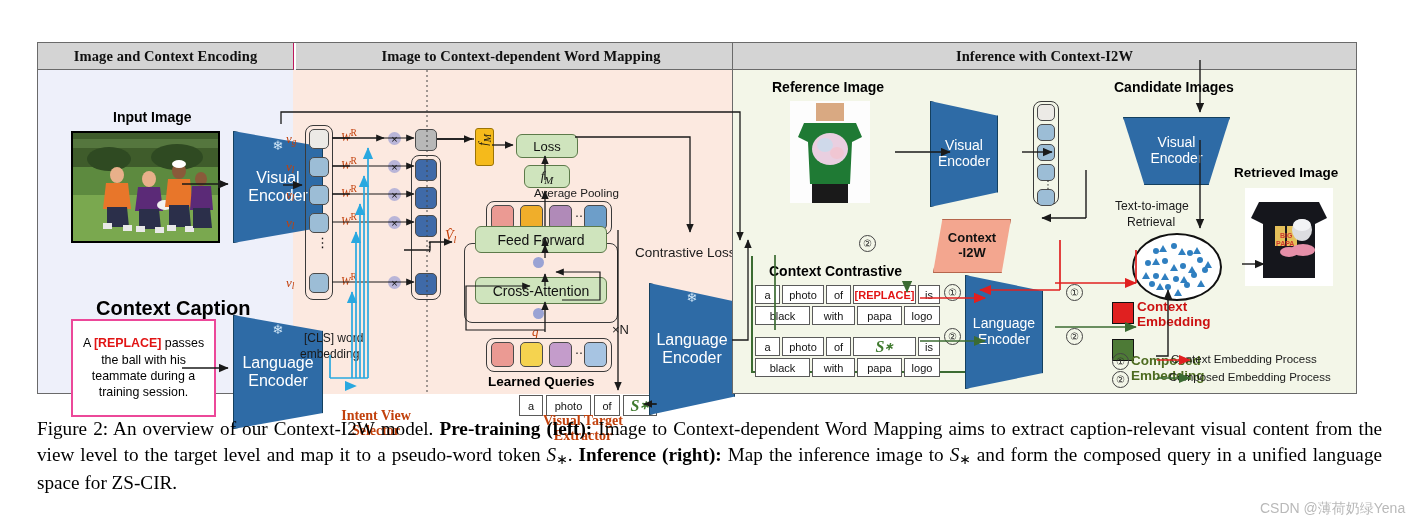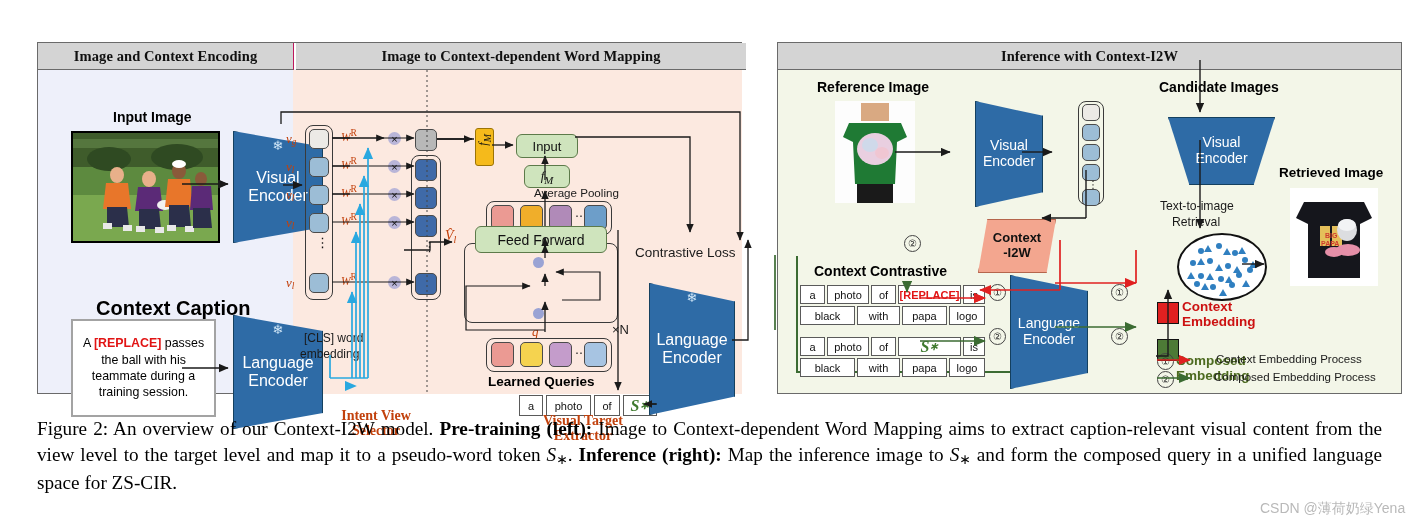--- a/index.html
+++ b/index.html
@@ -5,37 +5,37 @@
   html,body{margin:0;padding:0;background:#fff;}
   body{width:1419px;height:531px;font-family:"Liberation Sans",sans-serif;overflow:hidden;position:relative;}
   #fig{position:absolute;left:0;top:0;width:1419px;height:531px;}
   .panel{position:absolute;border:1px solid #6a6a6a;box-sizing:border-box;}
   .panel-head{position:absolute;left:0;top:0;right:0;height:26px;background:#d4d4d4;border-bottom:1px solid #6a6a6a;
      font-family:"Liberation Serif",serif;font-weight:bold;font-size:14.5px;color:#101010;
      display:flex;align-items:center;justify-content:center;letter-spacing:.1px;}
   .panel-body{position:absolute;left:0;top:26px;right:0;bottom:0;}
   #pL{left:37px;top:42px;width:705px;height:352px;}
   #pL .panel-body{background:#eef0fa;}
-  #pR{left:777px;top:42px;width:625px;height:352px;}
+  #pR{left:732px;top:42px;width:625px;height:352px;}
   #pR .panel-body{background:#f3f6e8;}
   
   .pinkzone{position:absolute;background:#fce9e0;}
   .abs{position:absolute;}
   .lbl{position:absolute;font-family:"Liberation Sans",sans-serif;font-weight:bold;color:#000;white-space:nowrap;}
   .lbl-serif{position:absolute;font-family:"Liberation Serif",serif;font-weight:bold;color:#c2410c;white-space:nowrap;text-align:center;}
   .plain{position:absolute;font-family:"Liberation Sans",sans-serif;color:#1a1a1a;white-space:nowrap;}
   
   .photo{position:absolute;border:2px solid #000;overflow:hidden;background:#4a7a3a;}
   
   .trap{position:absolute;background:#2e6ba6;color:#fff;display:flex;flex-direction:column;align-items:center;justify-content:center;
         font-size:16px;line-height:1.12;text-align:center;border:1px solid #14405f;}
   .trap.rt{clip-path:polygon(0 0,100% 14%,100% 86%,0 100%);}
   .trap.down{clip-path:polygon(0 0,100% 0,80% 100%,20% 100%);}
   .snow{position:absolute;top:7px;left:50%;transform:translateX(-50%);font-size:13px;color:#cfe6f7;}
-  .cap-box{position:absolute;border:2px solid #a3a3a3;background:#fff;color:#000;
+  .cap-box{position:absolute;border:2px solid #ec4899;background:#fff;color:#000;
     font-family:"Liberation Sans",sans-serif;font-size:12.4px;line-height:1.32;text-align:center;
     display:flex;align-items:center;justify-content:center;padding:3px 4px;box-sizing:border-box;}
   .red{color:#e11414;font-weight:bold;}
   
   .tok{position:absolute;border:1.6px solid #5a5a5a;background:#fff;font-size:11px;color:#111;
        display:flex;align-items:center;justify-content:center;font-family:"Liberation Sans",sans-serif;box-sizing:border-box;}
   .tok.star{font-family:"Liberation Serif",serif;font-style:italic;font-weight:bold;color:#3f7a2e;font-size:16px;}
   
   .cell{position:absolute;border:1.5px solid #4b4b4b;border-radius:5px;box-sizing:border-box;}
   .stack{position:absolute;border:1.6px solid #3a3a3a;border-radius:8px;background:transparent;box-sizing:border-box;}
@@ -171,35 +171,36 @@
 
     <div class="lbl-serif" style="left:407px;top:185px;font-size:14px;font-weight:normal;font-style:italic;">V̂<span class="sub" style="font-style:italic;">l</span></div>
 
     <div class="lbl-serif" style="left:283px;top:366px;font-size:14px;line-height:1.05;width:110px;">
       <span>Intent View</span><br><span>Selector</span>
     </div>
 
     <div class="yellowbox" style="left:437px;top:85px;width:17px;height:36px;">
       <span style="display:block;transform:rotate(-90deg);font-family:'Liberation Serif',serif;font-style:italic;font-size:12px;color:#111;white-space:nowrap;">f<sub>M</sub></span>
     </div>
-    <div class="greenbox" style="left:478px;top:91px;width:60px;height:22px;font-size:13px;">Input</div>
+    <div class="greenbox" style="left:478px;top:91px;width:60px;height:22px;font-size:13px;">Loss</div>
     <div class="greenbox" style="left:486px;top:122px;width:44px;height:21px;">
       <span style="font-family:'Liberation Serif',serif;font-style:italic;font-size:13px;">f<sub>M</sub></span>
     </div>
     <div class="plain" style="left:496px;top:143px;font-size:11.6px;">Average Pooling</div>
 
     <div class="stack" style="left:448px;top:158px;width:126px;height:34px;"></div>
     <div class="cell" style="left:453px;top:162px;width:23px;height:25px;background:#eb9a93;"></div>
     <div class="cell" style="left:482px;top:162px;width:23px;height:25px;background:#f0ae2a;"></div>
     <div class="cell" style="left:511px;top:162px;width:23px;height:25px;background:#b08ab8;"></div>
     <div class="plain" style="left:537px;top:166px;font-size:12px;">⋯</div>
     <div class="cell" style="left:546px;top:162px;width:23px;height:25px;background:#6d9ec9;"></div>
 
     <div class="abs" style="left:426px;top:200px;width:152px;height:78px;border:1.4px solid #3a3a3a;border-radius:8px;"></div>
     <div class="greenbox" style="left:437px;top:183px;width:130px;height:25px;">Feed Forward</div>
+    <div class="greenbox" style="left:437px;top:234px;width:130px;height:25px;">Cross-Attention</div>
     <div class="plusnode" style="left:495px;top:214px;"></div>
     <div class="plusnode" style="left:495px;top:265px;"></div>
     <div class="plain" style="left:574px;top:279px;font-size:13px;">×N</div>
     <div class="lbl-serif" style="left:494px;top:281px;font-size:13px;font-weight:normal;font-style:italic;">q</div>
 
     <div class="stack" style="left:448px;top:295px;width:126px;height:34px;"></div>
     <div class="cell" style="left:453px;top:299px;width:23px;height:25px;background:#eb9a93;"></div>
     <div class="cell" style="left:482px;top:299px;width:23px;height:25px;background:#f5d34f;"></div>
     <div class="cell" style="left:511px;top:299px;width:23px;height:25px;background:#c49ccb;"></div>
     <div class="plain" style="left:537px;top:303px;font-size:12px;">⋯</div>

